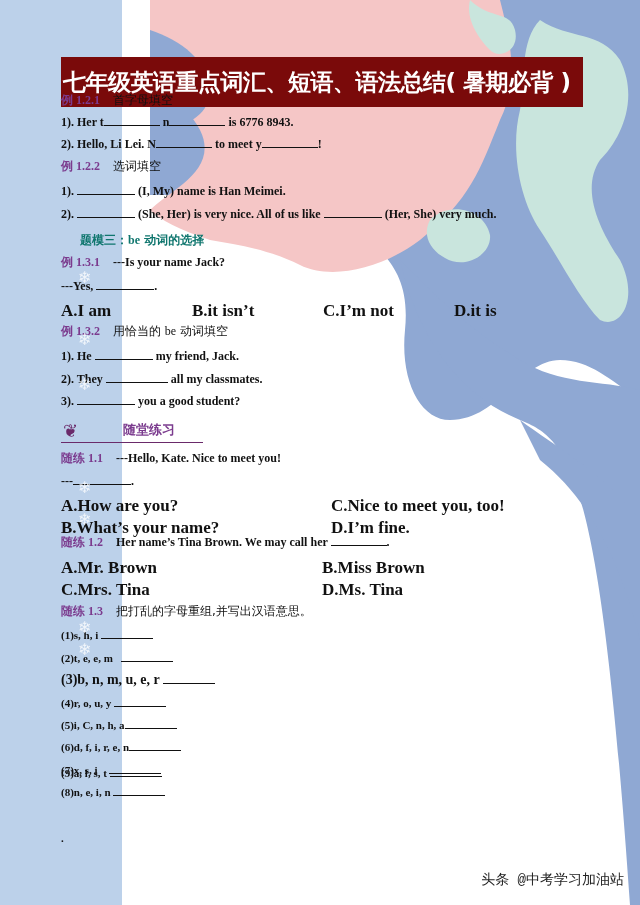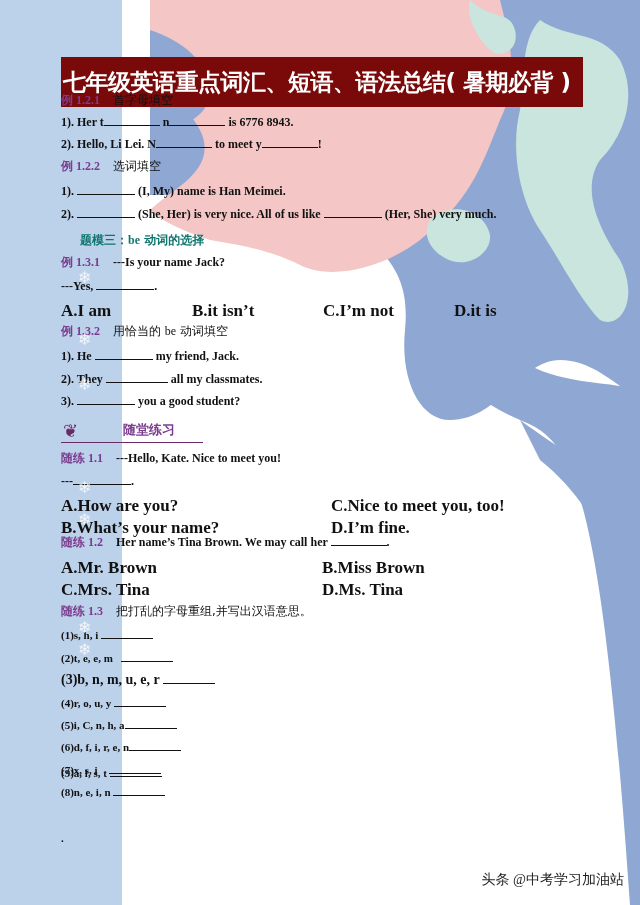--- a/index.html
+++ b/index.html
@@ -27,21 +27,21 @@
   .blank { display: inline-block; border-bottom: 1px solid #111; height: 11px; vertical-align: baseline; }
   .opt { position: absolute; font-size: 17px; font-weight: bold; white-space: nowrap; }
   .section-practice {
     position: absolute; left: 61px; top: 420px; width: 142px; height: 22px;
     border-bottom: 1.5px solid #6a2a6a;
   }
   .section-practice .swirl { position: absolute; left: 2px; top: 0; font-size: 18px; color: #6a2a6a; }
   .section-practice .txt { position: absolute; left: 62px; top: 1px; color: #7b3b8e; font-family: "DejaVu Sans", sans-serif; font-weight: bold; font-size: 13px; text-align: center; }
   .snow { position: absolute; color: #ffffff; font-size: 16px; opacity: .8; }
   .watermark {
-    position: absolute; right: 16px; top: 871px; font-family: Liberation Serif, serif;
+    position: absolute; right: 16px; top: 871px; font-family: Liberation Mono, monospace;
     font-size: 14px; color: #222; text-shadow: 0 0 3px #fff, 0 0 3px #fff;
   }
 </style>
 </head>
 <body>
 
 <div class="bg">
   <div class="left-strip"></div>
   <svg width="640" height="905" style="position:absolute;left:0;top:0">
     <path d="M150,0 L640,0 L640,400 C610,380 590,360 560,360 C520,360 500,420 450,420 C420,420 400,380 405,330 C410,280 390,260 370,240 C330,220 300,200 240,195 L150,195 Z" fill="#8fa8d3"></path>

